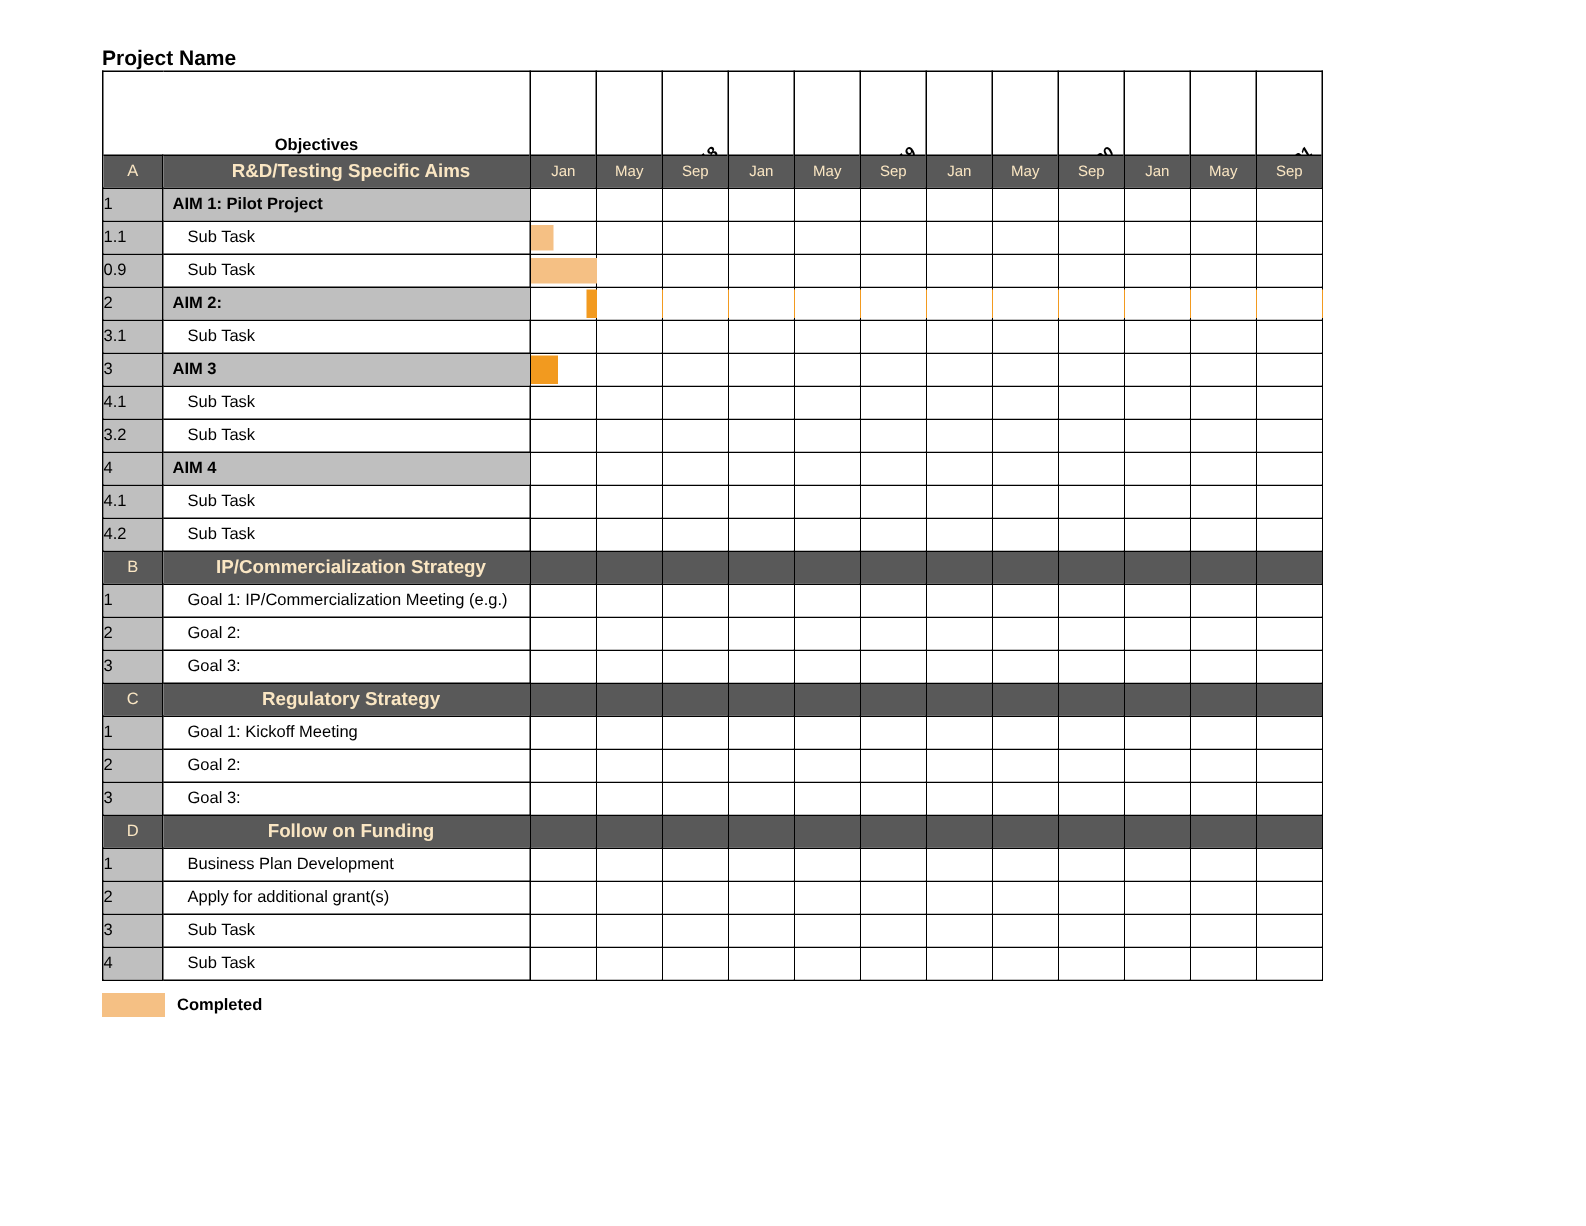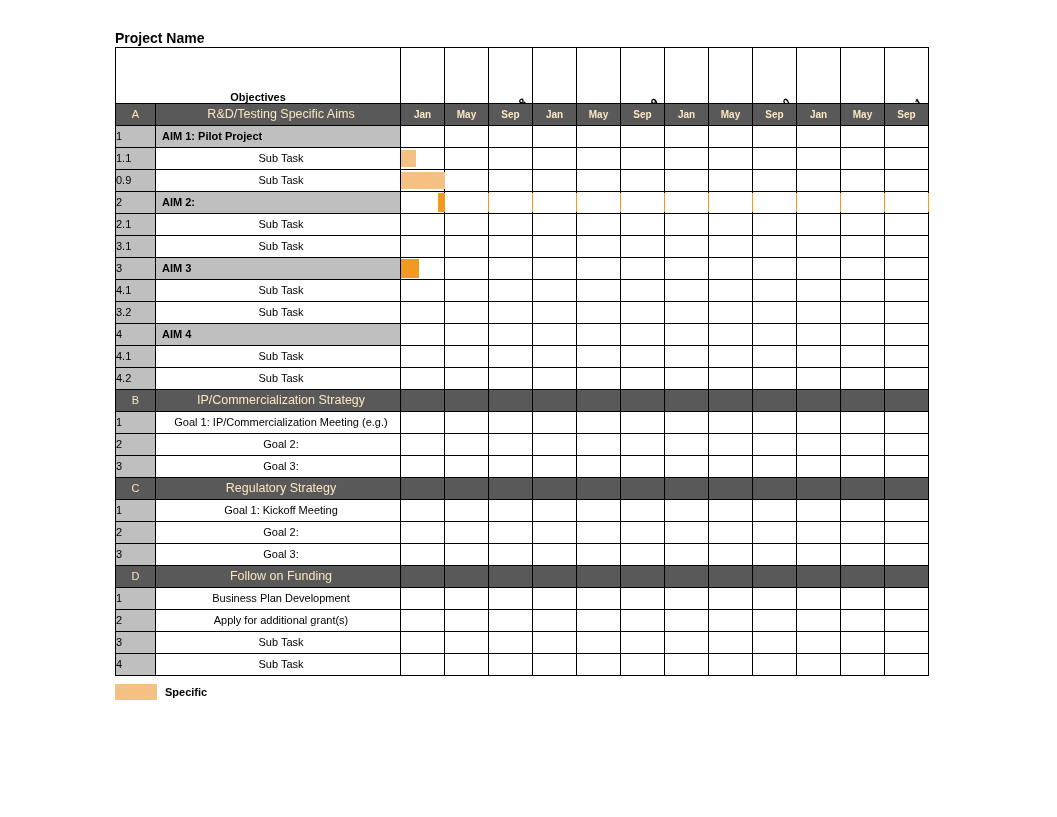--- a/index.html
+++ b/index.html
@@ -6,21 +6,21 @@
   body {
     margin: 0;
     font-family: Arial, Helvetica, sans-serif;
     font-size: 12px;
     color: #000;
     background: #fff;
     padding: 30px 0 0 0;
   }
   .page {
     width: 796px;
-    margin-left: 115px;
+    margin-left: 68px;
     color: #000;
   }
   .title {
     font-weight: bold;
     font-size: 14px;
     line-height: 1.2;
   }
   .subtitle {
     font-size: 14px;
     color: #434343;
@@ -62,52 +62,51 @@
     font-style: italic;
     font-weight: bold;
     font-size: 11px;
     white-space: nowrap;
   }
   .month-row td {
     text-align: center;
     font-size: 10px;
     background: #595959;
     color: #fae6c3;
-    font-weight: bold;
+    font-weight: normal;
     border: 1px solid #000;
   }
   .idx-cell {
     background: #bfbfbf;
     padding-left: 4px;
     font-size: 10.5px;
   }
   .idx-cell.section-idx {
     background: #595959;
     color: #fae6c3;
     font-weight: normal;
   }
   .section-row td.section-label {
     background: #595959;
     color: #fae6c3;
-    font-weight: normal;
+    font-weight: bold;
     padding-left: 6px;
     font-size: 12.5px;
   }
   .section-row td.tl {
     background: #595959;
     border-left: 1px solid #000;
   }
   .aim-row td.label-cell {
     background: #bfbfbf;
     font-weight: bold;
     padding-left: 6px;
   }
   .sub-row td.label-cell {
-    padding-left: 6px;
-    text-align: center;
+    padding-left: 16px;
   }
   td.tl {
     position: relative;
     background: #fff;
   }
   .bar {
     position: absolute;
     top: 2px;
     bottom: 2px;
     background: #f5c084;
@@ -264,36 +263,20 @@
           <td class="tl"></td>
           <td class="tl"></td>
           <td class="tl"></td>
           <td class="tl"></td>
           <td class="tl"></td>
           <td class="tl"></td>
           <td class="tl"></td>
           <td class="tl"></td>
         </tr>
         <tr class="sub-row">
-          <td class="idx-cell">2.1</td>
-          <td class="label-cell">Sub Task</td>
-          <td class="tl"></td>
-          <td class="tl"></td>
-          <td class="tl"></td>
-          <td class="tl"></td>
-          <td class="tl"></td>
-          <td class="tl"></td>
-          <td class="tl"></td>
-          <td class="tl"></td>
-          <td class="tl"></td>
-          <td class="tl"></td>
-          <td class="tl"></td>
-          <td class="tl"></td>
-        </tr>
-        <tr class="sub-row">
           <td class="idx-cell">3.1</td>
           <td class="label-cell">Sub Task</td>
           <td class="tl"></td>
           <td class="tl"></td>
           <td class="tl"></td>
           <td class="tl"></td>
           <td class="tl"></td>
           <td class="tl"></td>
           <td class="tl"></td>
           <td class="tl"></td>
@@ -606,15 +589,15 @@
           <td class="tl"></td>
           <td class="tl"></td>
           <td class="tl"></td>
           <td class="tl"></td>
         </tr>
       </tbody>
   </table>
 
   <div class="legend">
     <div class="legend-swatch"></div>
-    <span>Specific</span>
+    <span>Completed</span>
   </div>
 </div>
 
 </body></html>

